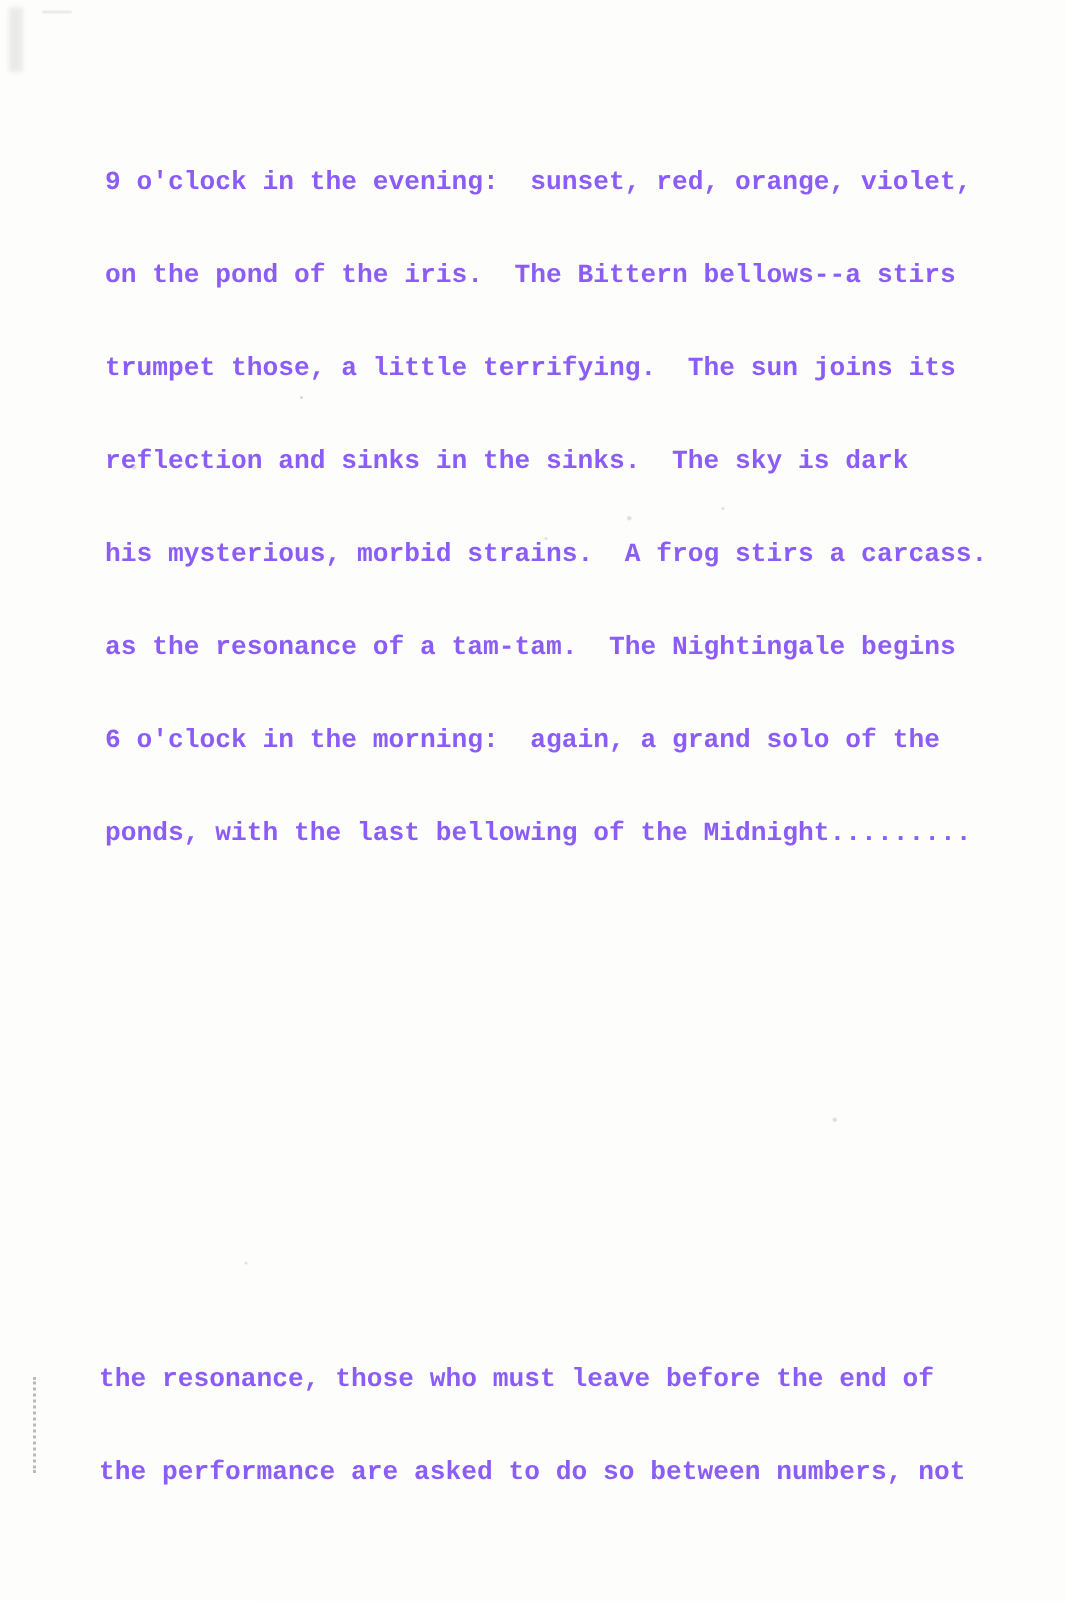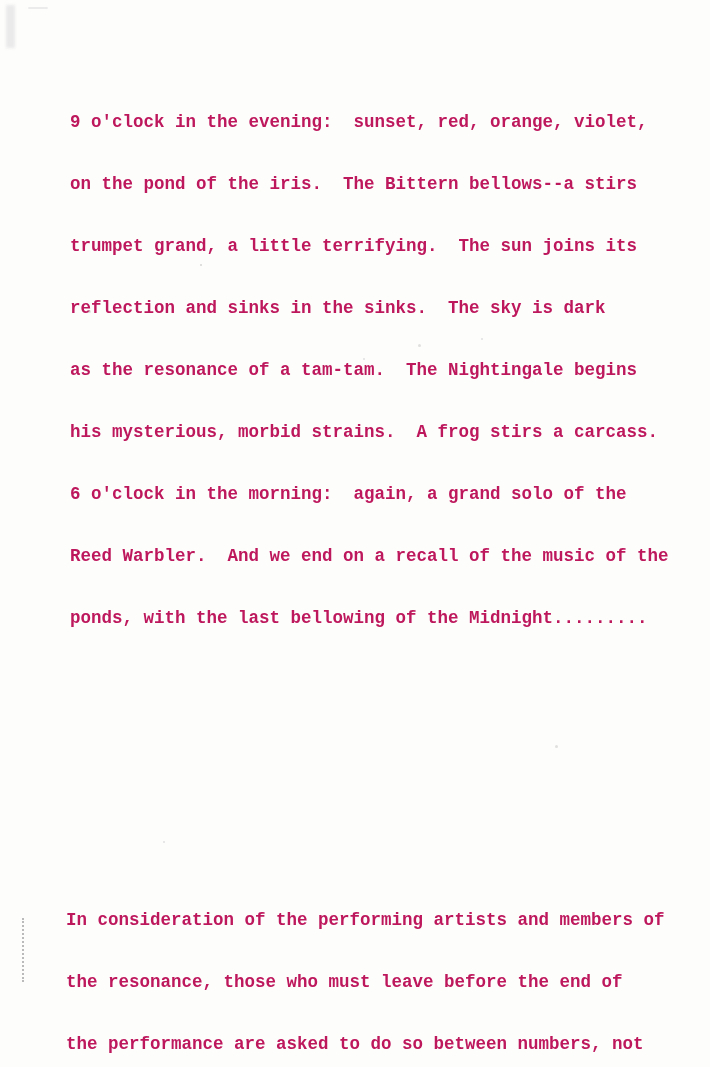--- a/index.html
+++ b/index.html
@@ -14,21 +14,21 @@
     background: #fdfdfc;
     overflow: hidden;
     font-family: "Liberation Mono", "DejaVu Sans Mono", monospace;
   }
   .text-block {
     position: absolute;
     white-space: pre;
     font-size: 17.5px;
     line-height: 20.65px;
     font-weight: bold;
-    color: #be185d;
+    color: #8b5cf6;
     letter-spacing: 0;
   }
   .text-block .line {
     height: 20.65px;
   }
   #program-note {
     left: 70px;
     top: 71px;
   }
   #audience-notice {
@@ -85,31 +85,29 @@
 <body>
 
 <div class="page">
 
   <div class="artifact-strip"></div>
   <div class="artifact-topmark"></div>
 
   <div class="text-block" id="program-note">
     <div class="line">9 o'clock in the evening:  sunset, red, orange, violet,</div>
     <div class="line">on the pond of the iris.  The Bittern bellows--a stirs</div>
-    <div class="line">trumpet grand, a little terrifying.  The sun joins its</div>
+    <div class="line">trumpet those, a little terrifying.  The sun joins its</div>
     <div class="line">reflection and sinks in the sinks.  The sky is dark</div>
+    <div class="line">his mysterious, morbid strains.  A frog stirs a carcass.</div>
     <div class="line">as the resonance of a tam-tam.  The Nightingale begins</div>
-    <div class="line">his mysterious, morbid strains.  A frog stirs a carcass.</div>
     <div class="line">6 o'clock in the morning:  again, a grand solo of the</div>
-    <div class="line">Reed Warbler.  And we end on a recall of the music of the</div>
     <div class="line">ponds, with the last bellowing of the Midnight.........</div>
   </div>
 
   <div class="text-block" id="audience-notice">
-    <div class="line">In consideration of the performing artists and members of</div>
     <div class="line">the resonance, those who must leave before the end of</div>
     <div class="line">the performance are asked to do so between numbers, not</div>
     
     
     
   </div>
 
   <div class="artifact-dotline"></div>
 
   <div class="speck s1"></div>

